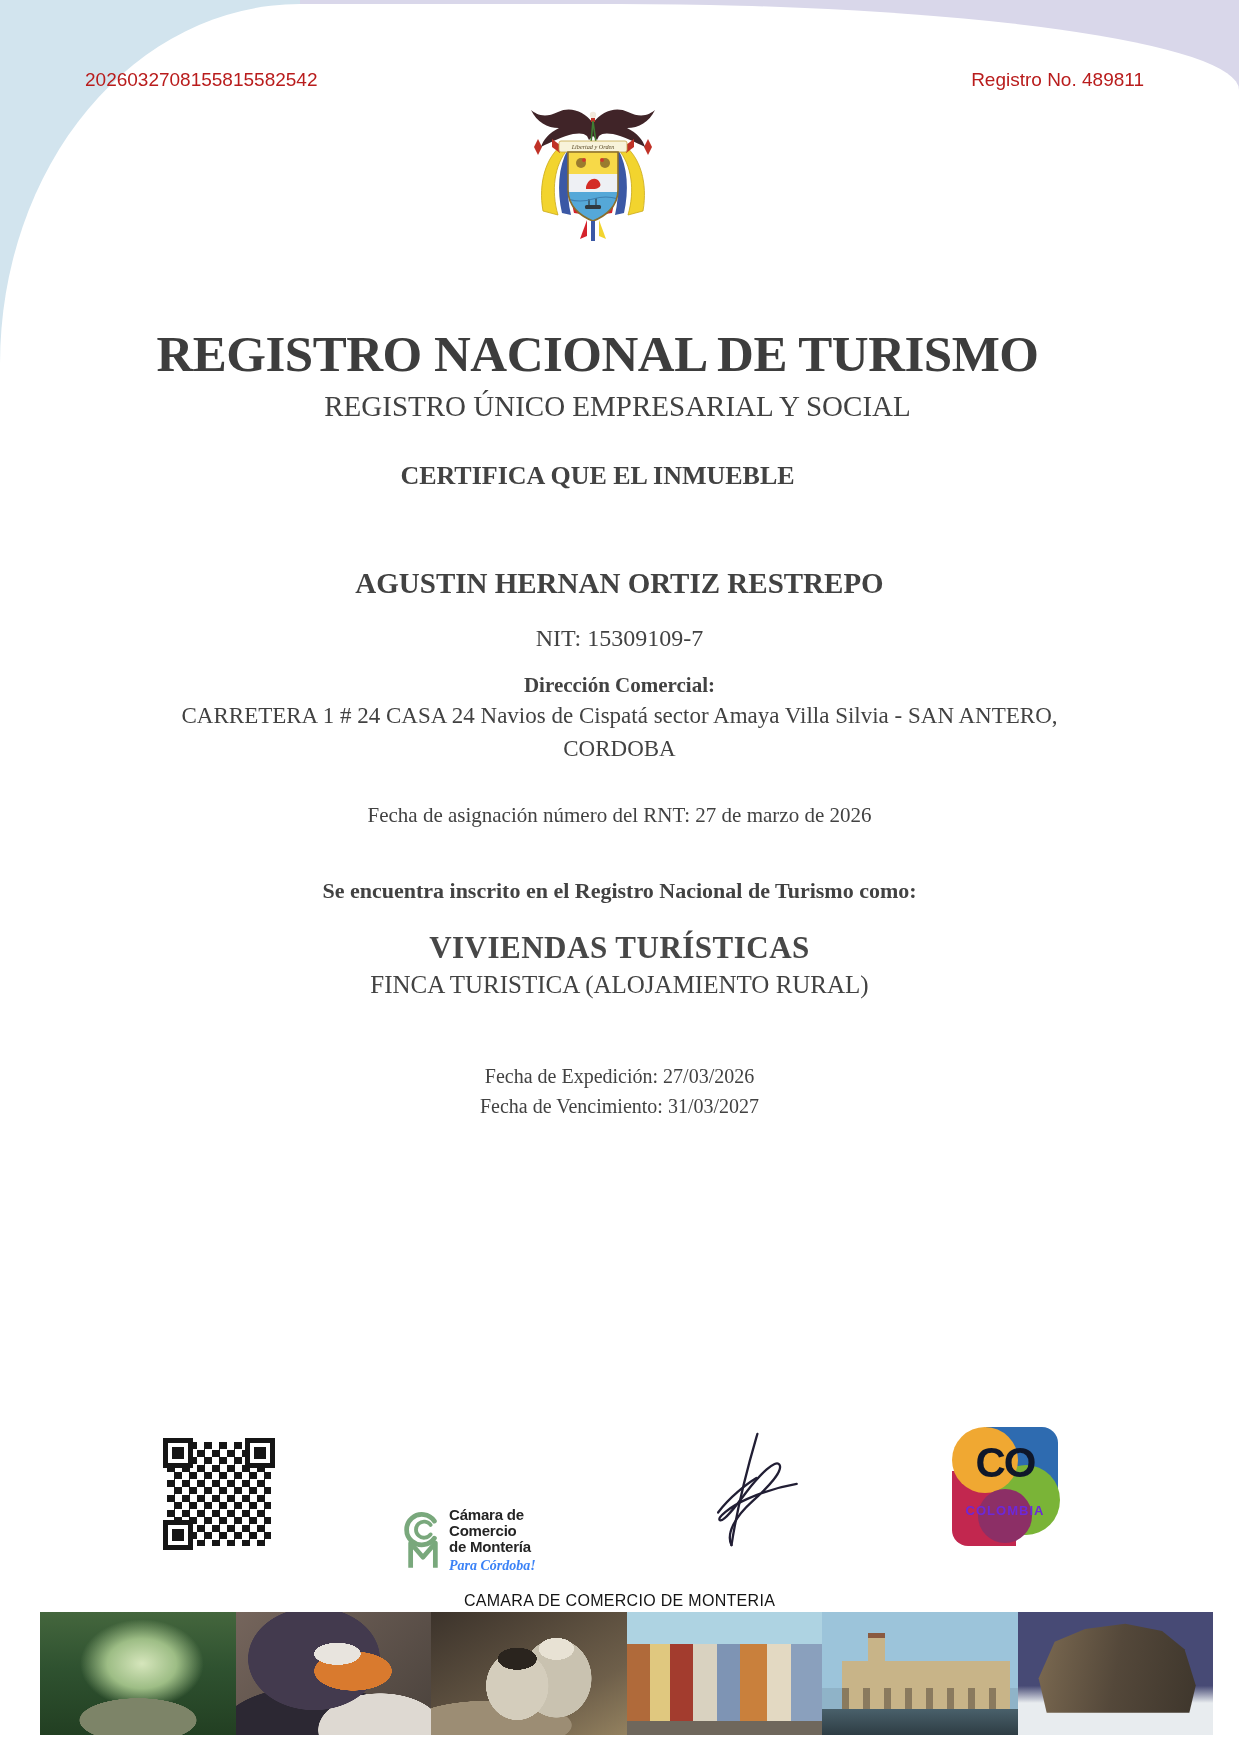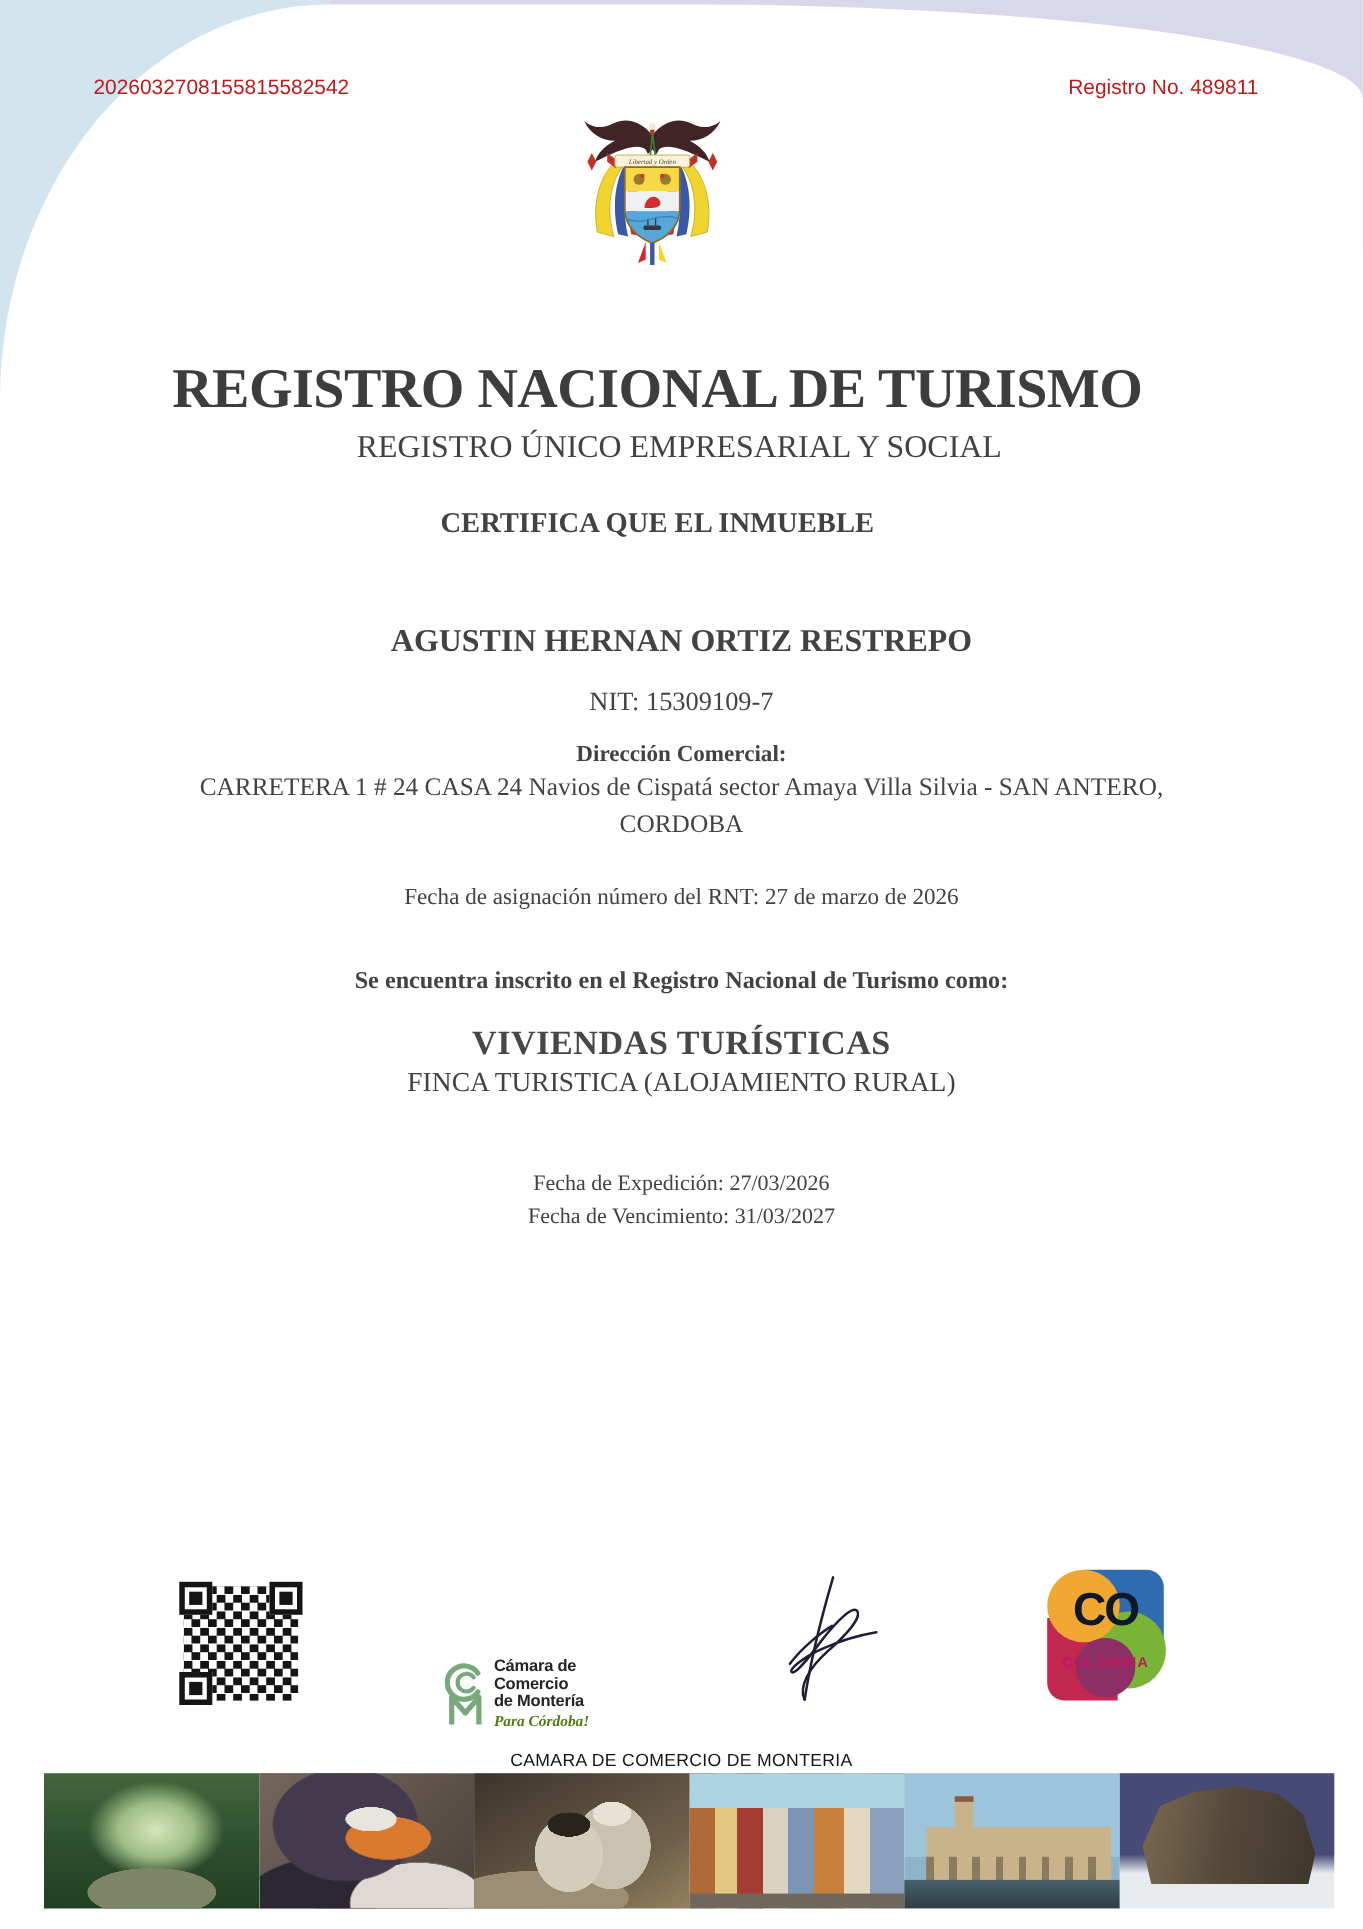--- a/index.html
+++ b/index.html
@@ -44,32 +44,32 @@
     background:repeating-conic-gradient(#151515 0% 25%, #ffffff 0% 50%) 0 0/15px 15px;
   }
   .qr-finder{position:absolute;width:30px;height:30px;border:5px solid #151515;background:#fff;box-sizing:border-box;}
   .qr-finder .dot{position:absolute;left:4px;top:4px;width:12px;height:12px;background:#151515;}
   .qr-f1{left:0;top:0;} .qr-f2{right:0;top:0;} .qr-f3{left:0;bottom:0;}
   .ccm{position:absolute;left:404px;top:1463px;width:150px;height:82px;display:flex;margin-top:44px;}
   .ccm-icon{width:38px;height:62px;margin-top:4px;flex:none;}
   .ccm-text{margin-left:7px;font-family:"Liberation Sans","DejaVu Sans",sans-serif;color:#242424;}
   .ccm-text .l{font-weight:bold;font-size:15px;line-height:16px;letter-spacing:-0.2px;}
   .ccm-tag{font-family:"Liberation Serif",serif;font-style:italic;font-weight:bold;
-           font-size:14px;color:#4d7c0f;margin-top:3px;}
+           font-size:14px;color:#3b82f6;margin-top:3px;}
   .sig{position:absolute;left:697px;top:1428px;width:115px;height:125px;}
   .colo{position:absolute;left:952px;top:1427px;width:106px;height:119px;}
   .colo div{position:absolute;}
   .co-blue{left:34px;top:0;width:72px;height:74px;background:#2e6bb0;border-radius:0 16px 0 0;}
   .co-red{left:0;top:44px;width:64px;height:75px;background:#c2274f;border-radius:0 0 0 16px;}
   .co-green{left:40px;top:38px;width:68px;height:70px;border-radius:50%;background:#7ab437;}
   .co-yellow{left:0;top:0;width:66px;height:66px;border-radius:50%;background:#f0a832;}
   .co-purple{left:26px;top:62px;width:54px;height:54px;border-radius:50%;background:#8c2f66;}
   .co-word{left:0;right:0;top:12px;text-align:center;color:#0f172a;
     font-family:"Liberation Sans",sans-serif;font-weight:bold;font-size:42px;letter-spacing:-2px;}
-  .co-country{left:0;right:0;top:76px;text-align:center;color:#be185d;
+  .co-country{left:0;right:0;top:76px;text-align:center;color:#6d28d9;
     font-family:"Liberation Sans",sans-serif;font-weight:bold;font-size:13px;letter-spacing:1px;}
   .caption{
     position:absolute;left:0;right:0;top:1592px;text-align:center;
     font-family:"Liberation Sans","DejaVu Sans",sans-serif;font-size:16px;color:#141414;letter-spacing:0.3px;
   }
   
   .strip{position:absolute;left:40px;top:1612px;width:1173px;height:123px;display:flex;}
   .ph{flex:1;position:relative;overflow:hidden;}
   .ph-jungle{background:
     radial-gradient(ellipse 30% 18% at 50% 88%, #7d8468 0 99%, transparent 100%),

